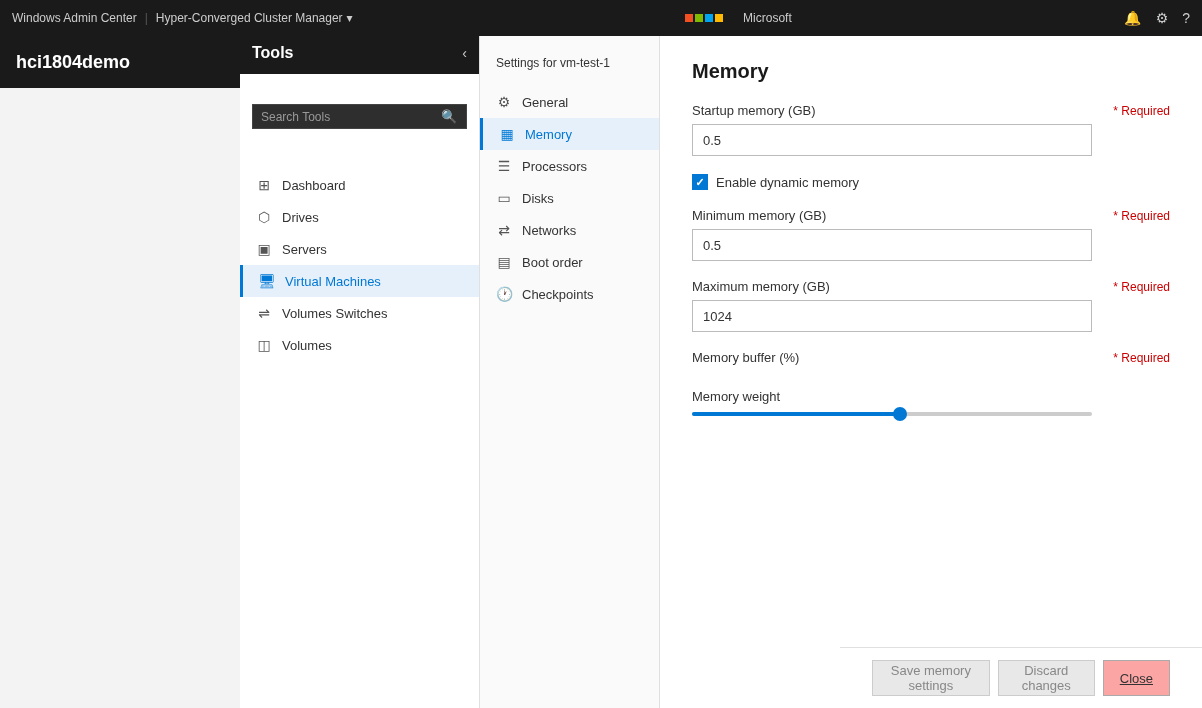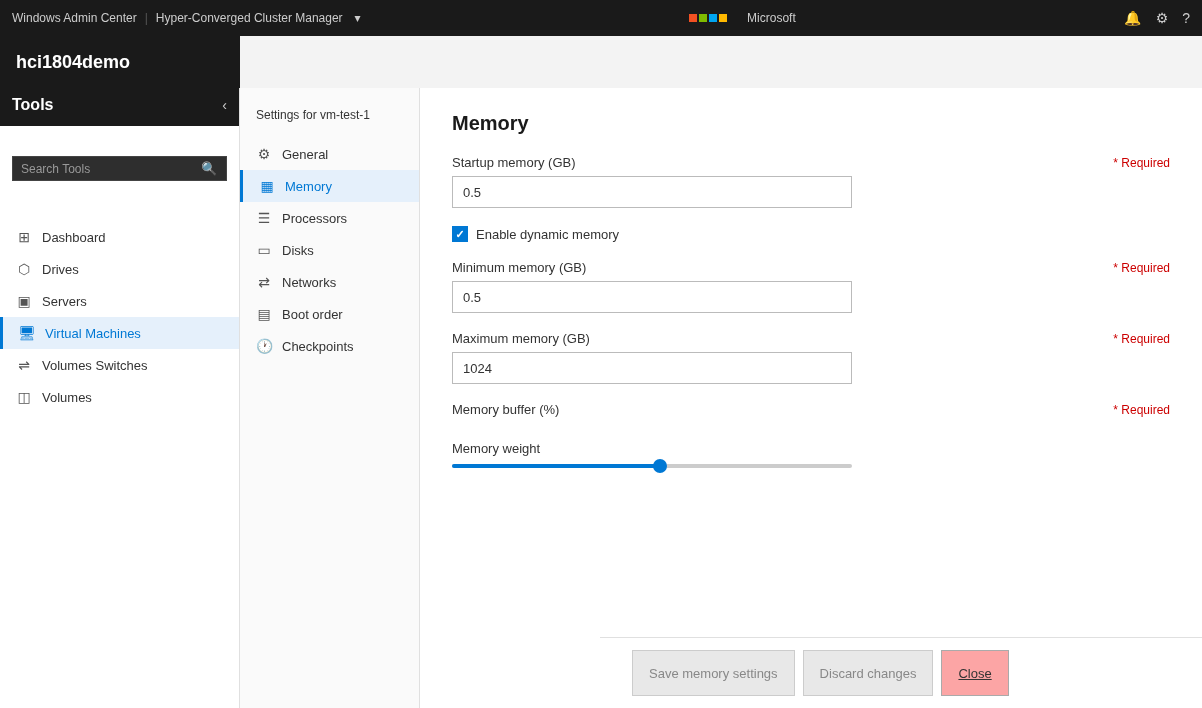--- a/index.html
+++ b/index.html
@@ -11,33 +11,33 @@
       color: #fff;
       height: 36px;
       display: flex;
       align-items: center;
       padding: 0 12px;
       justify-content: space-between;
     }
     .topbar-left { display: flex; align-items: center; gap: 8px; font-size: 12px; }
     .topbar-app { font-size: 12px; color: #ccc; }
     .topbar-separator { color: #555; }
-    .topbar-cluster { color: #ccc; font-size: 12px; display: flex; align-items: center; gap: 12px; }
+    .topbar-cluster { color: #ccc; font-size: 12px; display: flex; align-items: center; gap: 4px; }
     .topbar-center { display: flex; align-items: center; gap: 2px; }
     .ms-logo { display: flex; gap: 2px; }
     .ms-logo-block { width: 8px; height: 8px; }
     .ms-logo-red { background: #f25022; }
     .ms-logo-green { background: #7fba00; }
     .ms-logo-blue { background: #00a4ef; }
     .ms-logo-yellow { background: #ffb900; }
     .ms-brand { color: #ccc; font-size: 12px; margin-left: 18px; }
     .topbar-right { display: flex; align-items: center; gap: 14px; color: #ccc; font-size: 14px; }
 
     
-    .app-shell { display: flex; flex-direction: column; height: calc(708px - 36px); }
+    .app-shell { display: flex; flex-direction: row; height: calc(708px - 36px); }
 
     
     .sidebar-header {
       background: #1a1a1a;
       color: #fff;
       padding: 12px 16px;
       font-size: 18px;
       font-weight: 600;
       height: 52px;
       display: flex;
@@ -204,21 +204,21 @@
     
     .settings-footer {
       border-top: 1px solid #e0e0e0;
       padding: 12px 32px;
       display: flex;
       gap: 8px;
       background: #fff;
       margin-left: 180px;
     }
     .btn {
-      height: 46px;
+      height: 36px;
       padding: 0 16px;
       font-size: 13px;
       cursor: pointer;
       border: 1px solid #bbb;
       background: #e8e8e8;
       color: #333;
     }
     .btn-primary { background: #e8e8e8; color: #888; border-color: #ccc; cursor: not-allowed; }
     .btn-close { background: #fca5a5; color: #333; border-color: #aaa; text-decoration: underline; }
 

